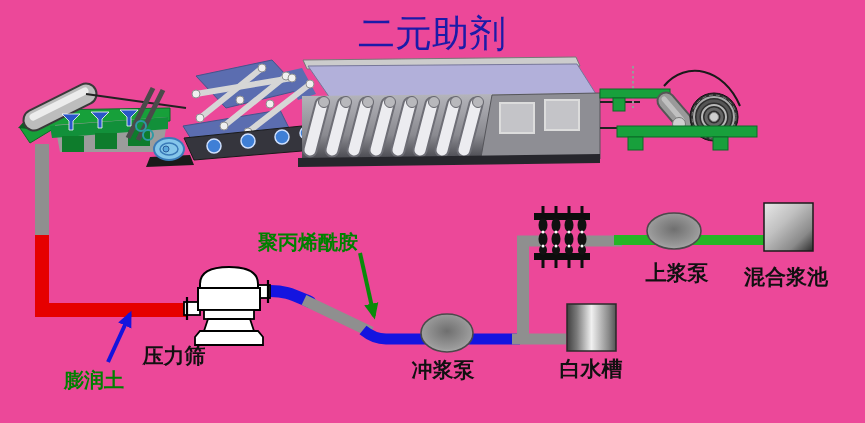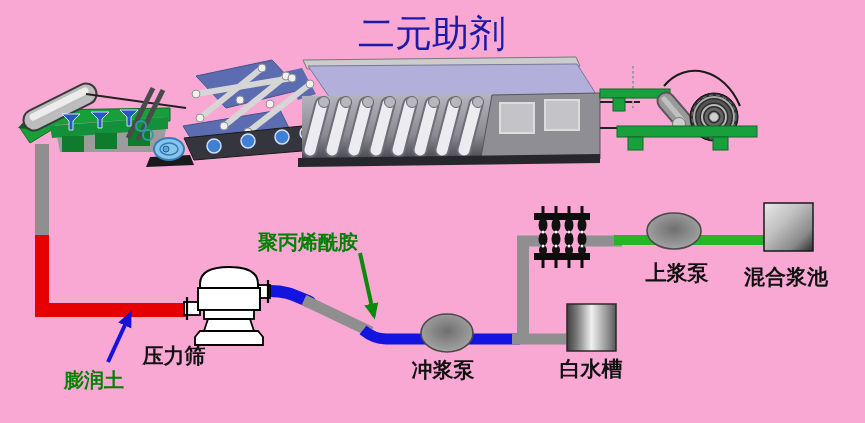--- a/index.html
+++ b/index.html
@@ -1,16 +1,16 @@
 <!DOCTYPE html>
 <html><head>
 <meta charset="utf-8">
 <style>
   html,body{margin:0;padding:0;background:#ffffff;}
-  .stage{position:relative;width:865px;height:423px;background:#f9a8d4;overflow:hidden;
+  .stage{position:relative;width:865px;height:423px;background:#ec4899;overflow:hidden;
          font-family:"Liberation Sans",sans-serif;}
   svg{display:block;}
   .title-text{font-family:"Liberation Serif","DejaVu Serif",serif;font-size:37px;fill:#1b1ba8;}
   .eq-label{font-family:"Liberation Sans","DejaVu Sans",sans-serif;font-size:21px;font-weight:bold;fill:#111111;}
   .green-label{font-family:"Liberation Sans","DejaVu Sans",sans-serif;font-size:20px;font-weight:bold;fill:#008000;}
 </style>
 </head>
 <body>
 
 <div class="stage">

